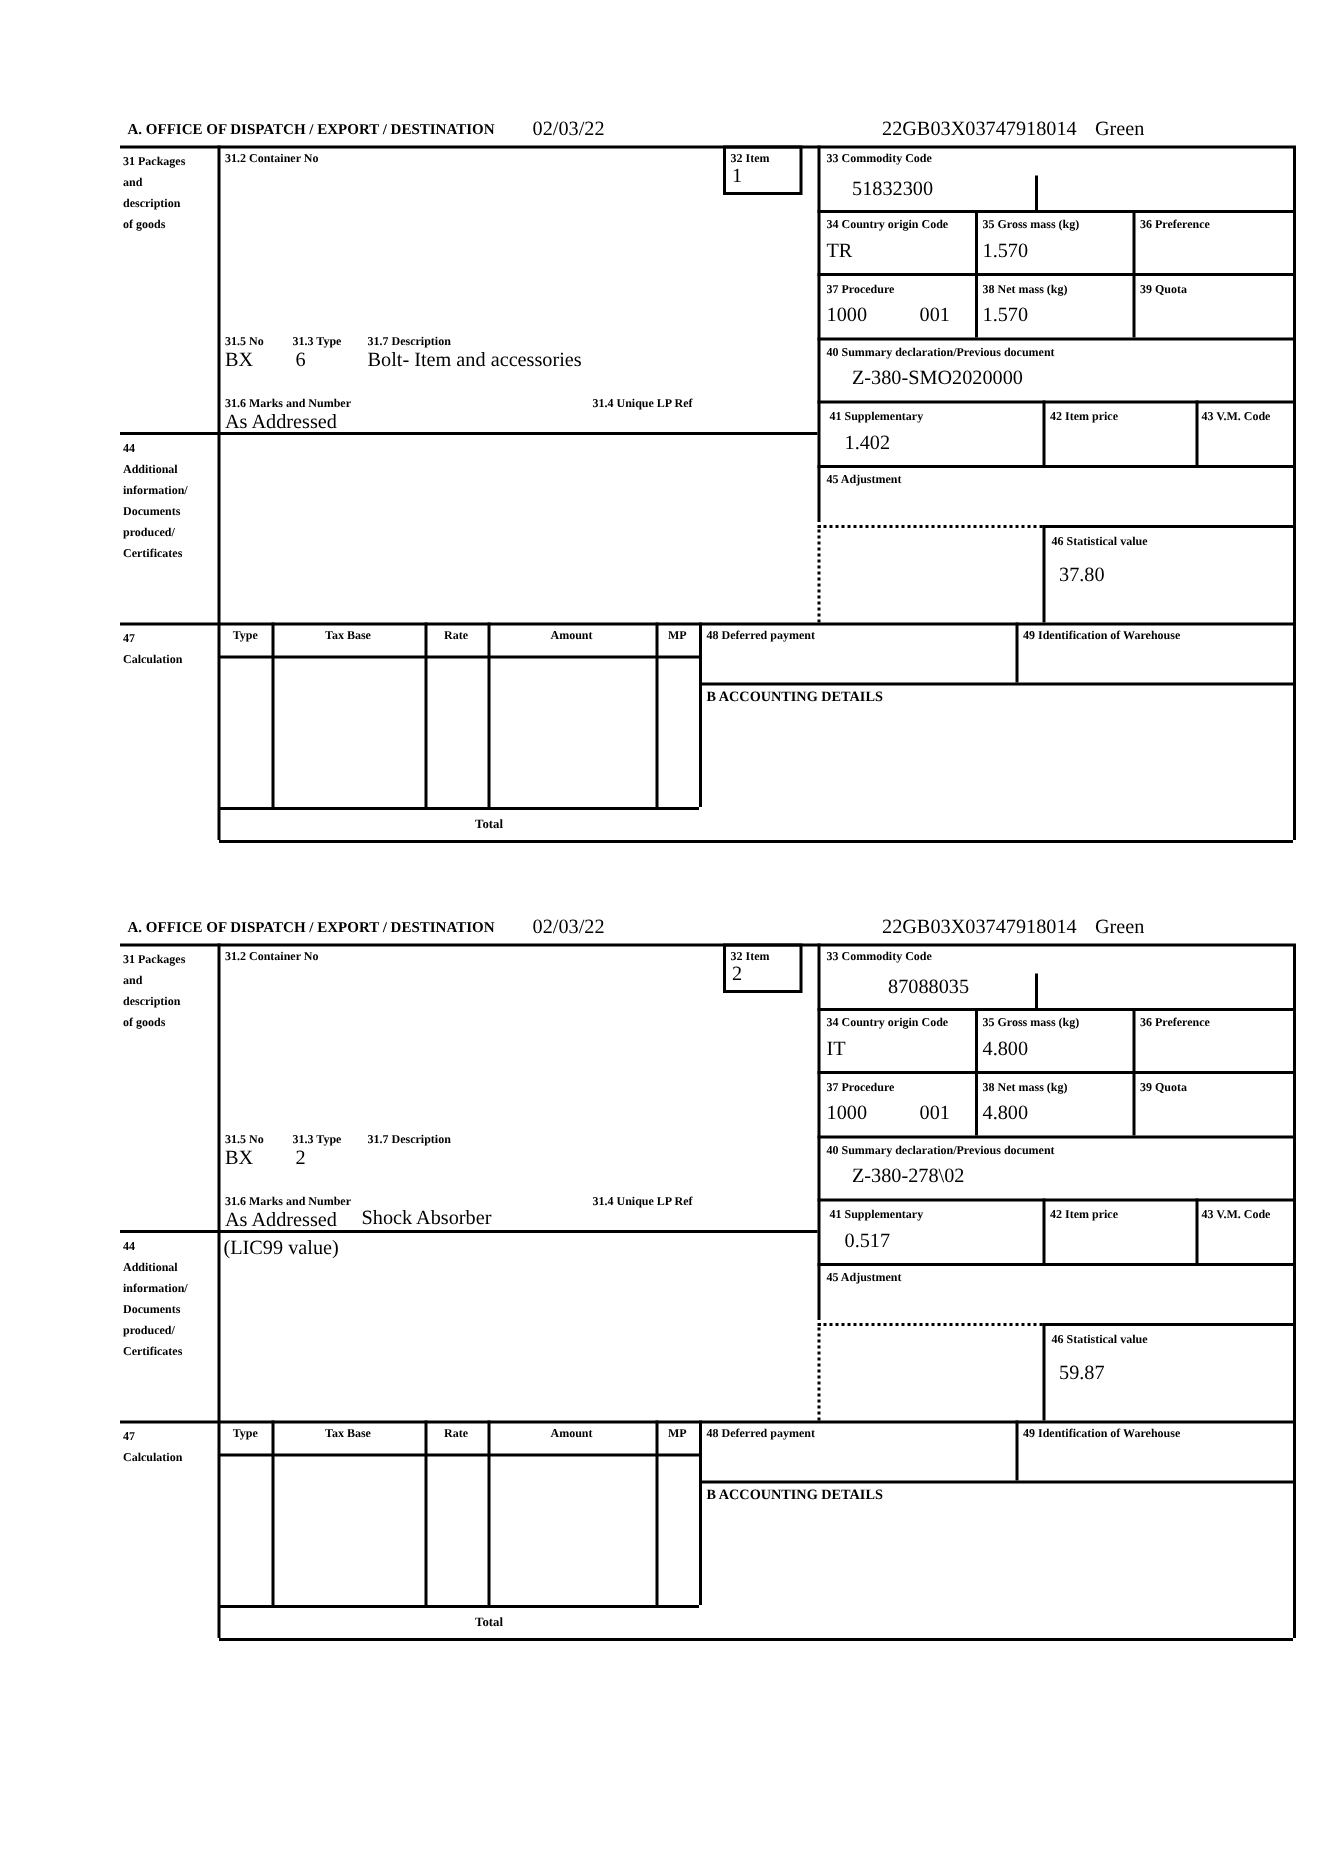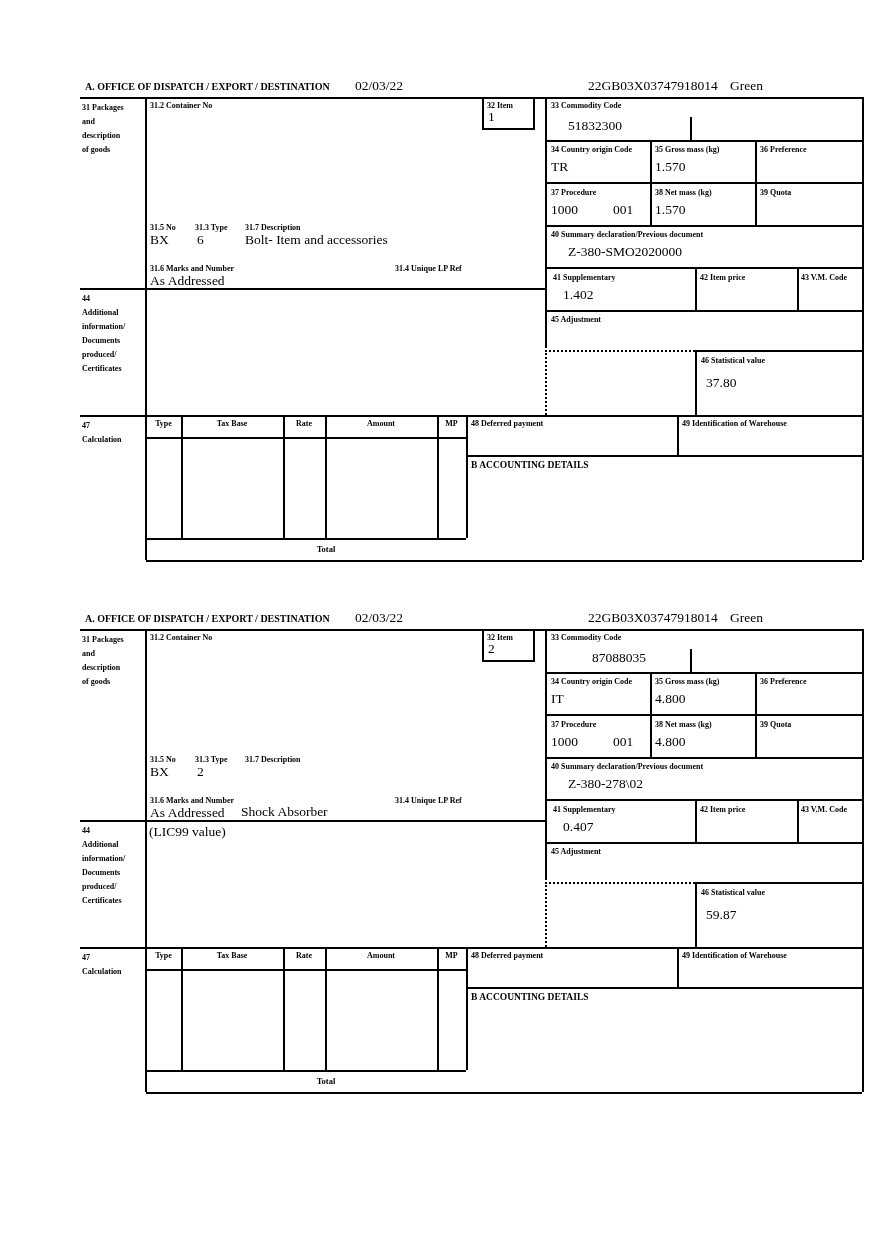--- a/index.html
+++ b/index.html
@@ -228,21 +228,21 @@
     <div class="val" style="left:551px;top:124px;">1000</div>
     <div class="val" style="left:613px;top:124px;">001</div>
     <div class="lbl" style="left:655px;top:110px;">38 Net mass (kg)</div>
     <div class="val" style="left:655px;top:124px;">4.800</div>
     <div class="lbl" style="left:760px;top:110px;">39 Quota</div>
 
     <div class="lbl" style="left:551px;top:152px;">40 Summary declaration/Previous document</div>
     <div class="val" style="left:568px;top:166px;">Z-380-278\02</div>
 
     <div class="lbl" style="left:553px;top:195px;">41 Supplementary</div>
-    <div class="val" style="left:563px;top:209px;">0.407</div>
+    <div class="val" style="left:563px;top:209px;">0.517</div>
     <div class="lbl" style="left:700px;top:195px;">42 Item price</div>
     <div class="lbl" style="left:801px;top:195px;">43 V.M. Code</div>
 
     <div class="lbl" style="left:551px;top:237px;">45 Adjustment</div>
 
     <div class="lbl" style="left:701px;top:278px;">46 Statistical value</div>
     <div class="val" style="left:706px;top:297px;">59.87</div>
 
     <div class="colhdr" style="left:146px;width:35px;">Type</div>
     <div class="colhdr" style="left:181px;width:102px;">Tax Base</div>

